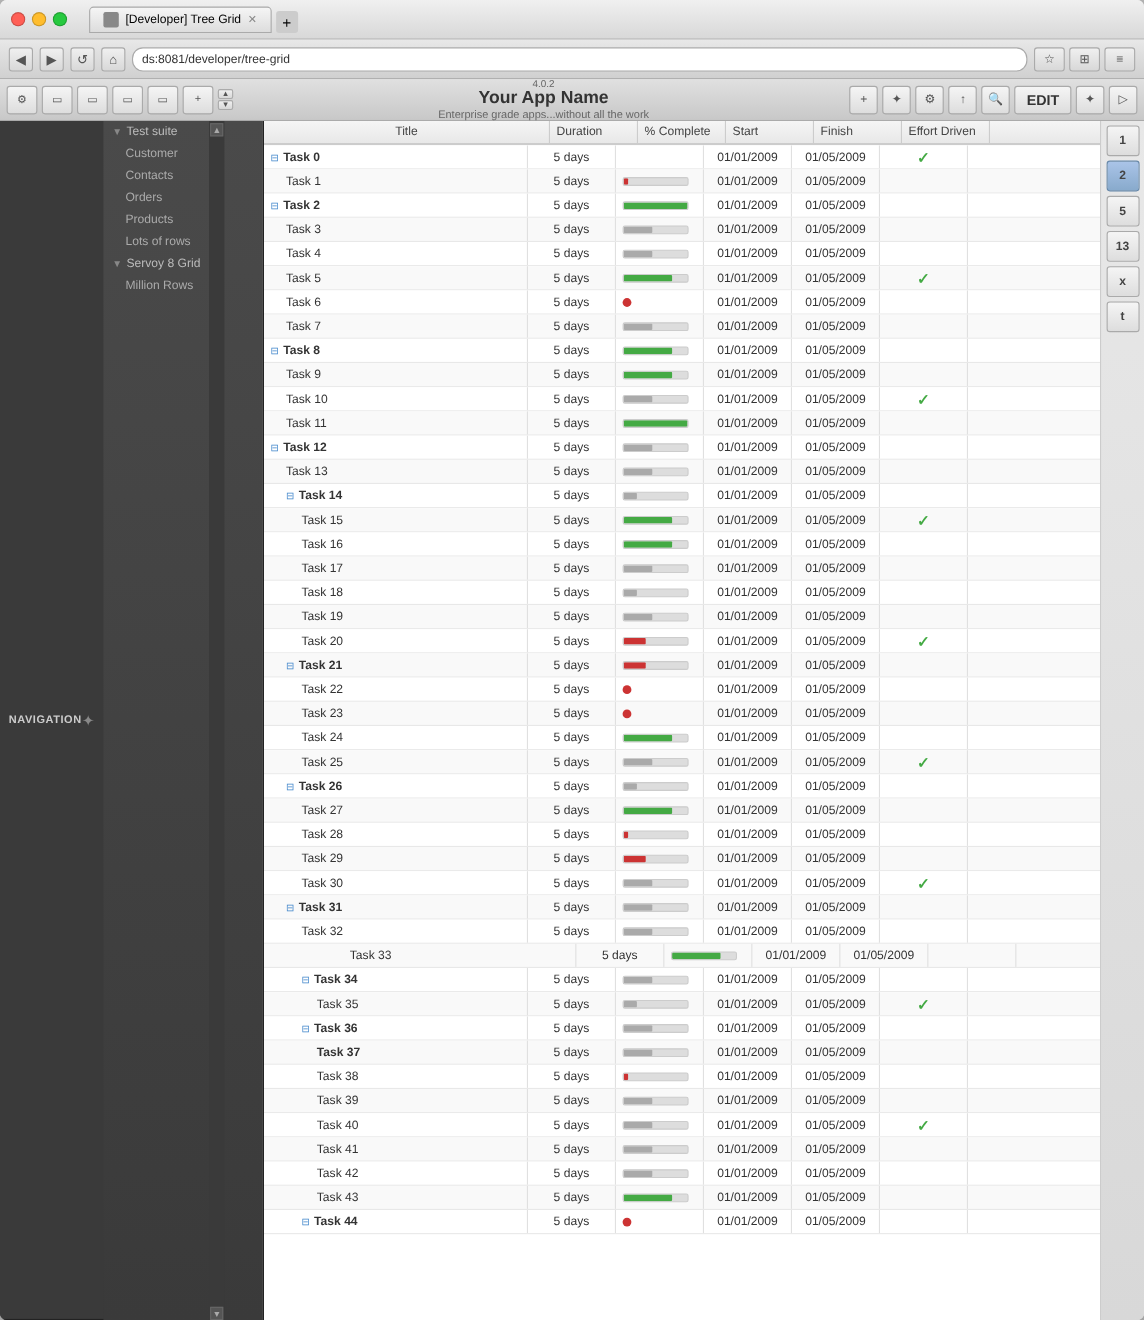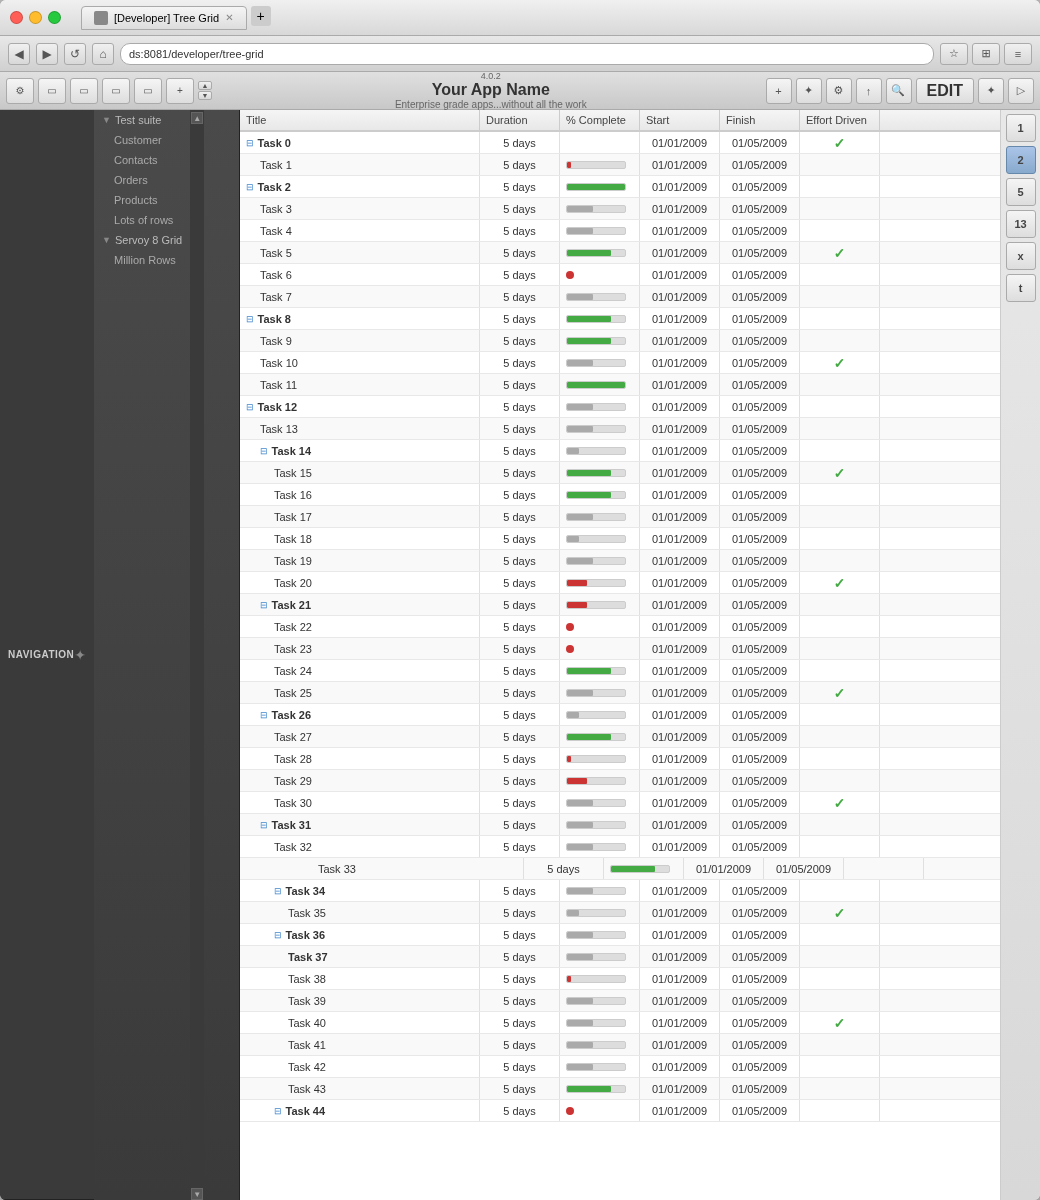--- a/index.html
+++ b/index.html
@@ -6,21 +6,21 @@
     body { font-family: 'Helvetica Neue', Arial, sans-serif; font-size: 11px; background: #c0c0c0; width: 1040px; height: 1200px; overflow: hidden; }
 
     
     .browser-window { width: 1040px; height: 1200px; background: #e8e8e8; border-radius: 6px; overflow: hidden; display: flex; flex-direction: column; box-shadow: 0 4px 20px rgba(0,0,0,0.4); }
     .title-bar { background: linear-gradient(to bottom, #f0f0f0, #d8d8d8); height: 36px; display: flex; align-items: center; padding: 0 10px; border-bottom: 1px solid #aaa; flex-shrink: 0; }
     .window-controls { display: flex; gap: 6px; margin-right: 10px; }
     .window-btn { width: 13px; height: 13px; border-radius: 50%; border: 1px solid rgba(0,0,0,0.2); cursor: pointer; }
     .window-btn.close { background: #ff5f56; }
     .window-btn.minimize { background: #ffbd2e; }
     .window-btn.maximize { background: #27c93f; }
-    .tab-bar { display: flex; align-items: flex-start; margin-left: 10px; flex: 1; }
+    .tab-bar { display: flex; align-items: flex-end; margin-left: 10px; flex: 1; }
     .tab { background: linear-gradient(to bottom, #f5f5f5, #ddd); border: 1px solid #aaa; border-radius: 4px 4px 0 0; padding: 4px 12px; font-size: 11px; display: flex; align-items: center; gap: 6px; }
     .tab-favicon { width: 14px; height: 14px; background: #888; border-radius: 2px; }
     .tab-close { color: #888; font-size: 10px; cursor: pointer; }
     .new-tab { margin-left: 4px; padding: 2px 6px; background: #ccc; border-radius: 3px; font-size: 14px; cursor: pointer; }
     
     
     .nav-bar { background: linear-gradient(to bottom, #e8e8e8, #d0d0d0); height: 36px; display: flex; align-items: center; padding: 0 8px; border-bottom: 1px solid #aaa; gap: 6px; flex-shrink: 0; }
     .nav-btn { width: 22px; height: 22px; background: linear-gradient(to bottom, #f0f0f0, #d8d8d8); border: 1px solid #aaa; border-radius: 3px; display: flex; align-items: center; justify-content: center; cursor: pointer; font-size: 12px; color: #555; }
     .address-bar { flex: 1; height: 22px; background: white; border: 1px solid #aaa; border-radius: 10px; padding: 0 8px; font-size: 11px; color: #333; display: flex; align-items: center; }
     .nav-actions { display: flex; gap: 4px; }
@@ -30,21 +30,21 @@
     .app-toolbar { background: linear-gradient(to bottom, #e0e0e0, #c8c8c8); height: 38px; display: flex; align-items: center; padding: 0 6px; border-bottom: 1px solid #aaa; flex-shrink: 0; gap: 4px; }
     .tool-btn { min-width: 28px; height: 26px; background: linear-gradient(to bottom, #f5f5f5, #ddd); border: 1px solid #aaa; border-radius: 3px; display: flex; align-items: center; justify-content: center; cursor: pointer; font-size: 10px; color: #555; padding: 0 4px; }
     .app-title-area { flex: 1; text-align: center; }
     .app-version { font-size: 9px; color: #666; }
     .app-title { font-size: 16px; font-weight: bold; color: #333; }
     .app-subtitle { font-size: 10px; color: #666; }
     .app-nav-arrows { display: flex; flex-direction: column; gap: 1px; margin-right: 4px; }
     .app-nav-arrow { width: 14px; height: 9px; background: linear-gradient(to bottom, #f0f0f0, #d8d8d8); border: 1px solid #aaa; border-radius: 2px; display: flex; align-items: center; justify-content: center; cursor: pointer; font-size: 7px; color: #555; }
     .toolbar-right { display: flex; gap: 4px; align-items: center; }
     .toolbar-icon-btn { width: 26px; height: 26px; background: linear-gradient(to bottom, #f5f5f5, #ddd); border: 1px solid #aaa; border-radius: 3px; display: flex; align-items: center; justify-content: center; cursor: pointer; font-size: 11px; color: #555; }
-    .edit-btn { padding: 0 10px; height: 26px; background: linear-gradient(to bottom, #f5f5f5, #ddd); border: 1px solid #aaa; border-radius: 3px; display: flex; align-items: center; justify-content: center; cursor: pointer; font-size: 16px; font-weight: bold; color: #333; }
+    .edit-btn { padding: 0 10px; height: 26px; background: linear-gradient(to bottom, #f5f5f5, #ddd); border: 1px solid #aaa; border-radius: 3px; display: flex; align-items: center; justify-content: center; cursor: pointer; font-size: 13px; font-weight: bold; color: #333; }
 
     
     .main-content { display: flex; flex: 1; overflow: hidden; }
 
     
     .sidebar { width: 240px; background: linear-gradient(to bottom, #4a4a4a, #3a3a3a); border-right: 1px solid #222; display: flex; flex-direction: row; flex-shrink: 0; overflow: hidden; }
     .sidebar-header { background: #3a3a3a; padding: 6px 8px; display: flex; align-items: center; justify-content: space-between; border-bottom: 1px solid #222; }
     .sidebar-title { color: #ccc; font-size: 10px; font-weight: bold; letter-spacing: 0.5px; }
     .sidebar-star { color: #888; font-size: 14px; cursor: pointer; }
     .sidebar-group { }
@@ -57,21 +57,21 @@
     .sidebar-vscroll-up { width: 12px; height: 12px; background: #555; border: 1px solid #666; display: flex; align-items: center; justify-content: center; font-size: 8px; color: #aaa; cursor: pointer; margin-top: 2px; }
     .sidebar-vscroll-down { width: 12px; height: 12px; background: #555; border: 1px solid #666; display: flex; align-items: center; justify-content: center; font-size: 8px; color: #aaa; cursor: pointer; }
 
     
     .grid-area { flex: 1; display: flex; overflow: hidden; }
     .grid-container { flex: 1; display: flex; flex-direction: column; overflow: hidden; background: white; }
     
     
     .grid-header { display: flex; background: linear-gradient(to bottom, #f5f5f5, #e8e8e8); border-bottom: 2px solid #ccc; flex-shrink: 0; }
     .grid-header-cell { border-right: 1px solid #ccc; padding: 4px 6px; font-size: 11px; color: #444; font-weight: normal; text-align: left; }
-    .col-title { width: 240px; text-align: left; }
+    .col-title { width: 260px; text-align: center; }
     .col-duration { width: 80px; }
     .col-percent { width: 80px; }
     .col-start { width: 80px; }
     .col-finish { width: 80px; }
     .col-effort { width: 80px; }
 
     
     .grid-body { flex: 1; overflow-y: auto; overflow-x: hidden; }
     .grid-row { display: flex; align-items: center; border-bottom: 1px solid #e8e8e8; height: 22px; }
     .grid-row:nth-child(even) { background: #f9f9f9; }

